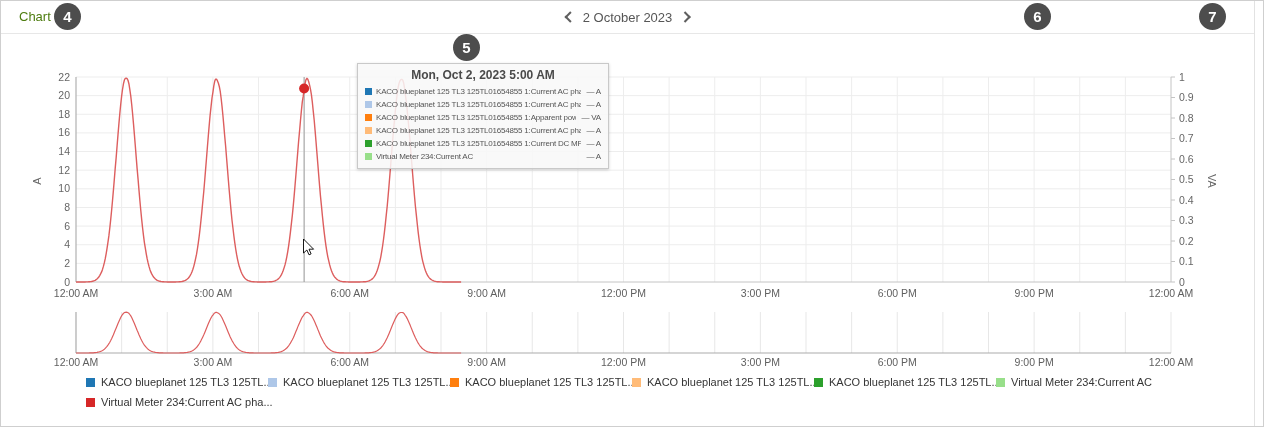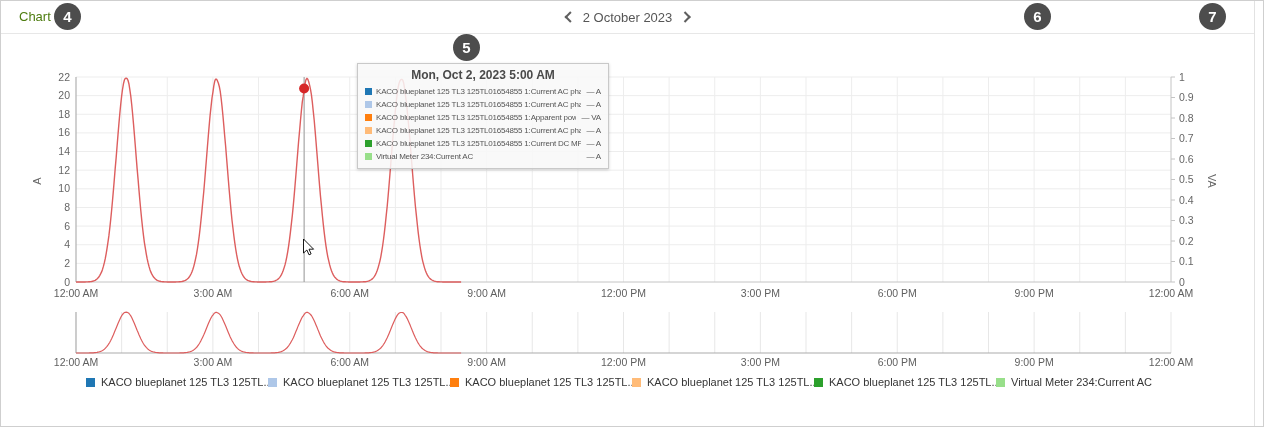--- a/index.html
+++ b/index.html
@@ -276,16 +276,22 @@
         </div>
         <div class="legend-item">
           <span class="lg-swatch" style="background: rgb(44, 160, 44);"></span>
           <span class="lg-label">KACO blueplanet 125 TL3 125TL...</span>
         </div>
         <div class="legend-item">
           <span class="lg-swatch" style="background: rgb(152, 223, 138);"></span>
           <span class="lg-label">Virtual Meter 234:Current AC</span>
         </div>
       </div>
+      <div class="legend-row">
+        <div class="legend-item">
+          <span class="lg-swatch" style="background: rgb(214, 39, 40);"></span>
+          <span class="lg-label">Virtual Meter 234:Current AC pha...</span>
+        </div>
+      </div>
     </div>
 
   <div class="scroll-divider"></div>
 </div>
 
 </body></html>

